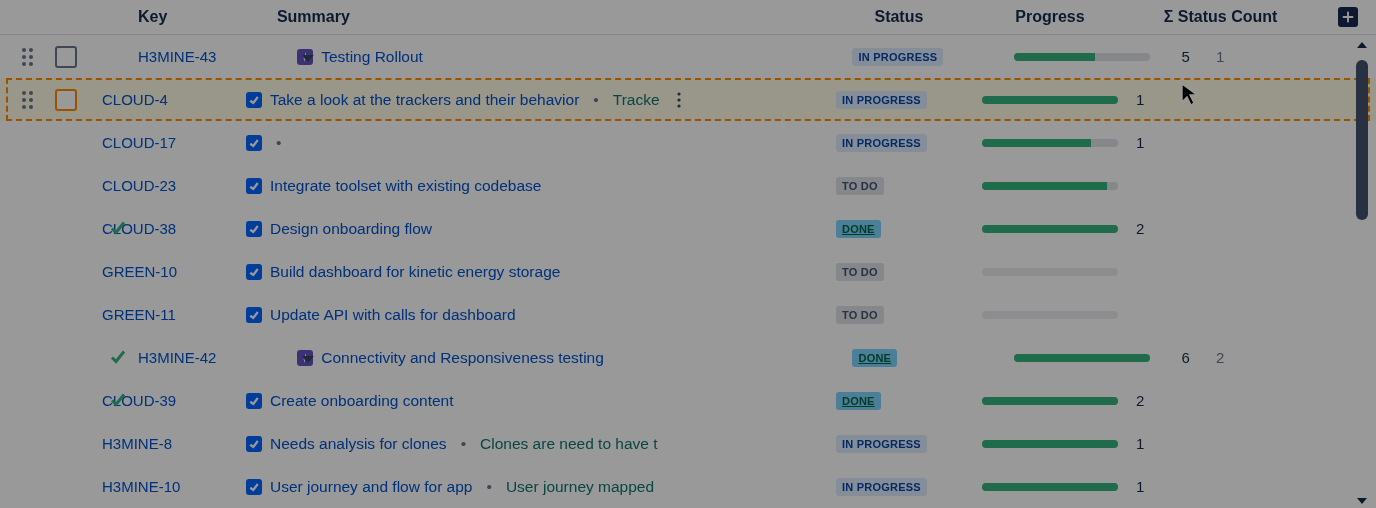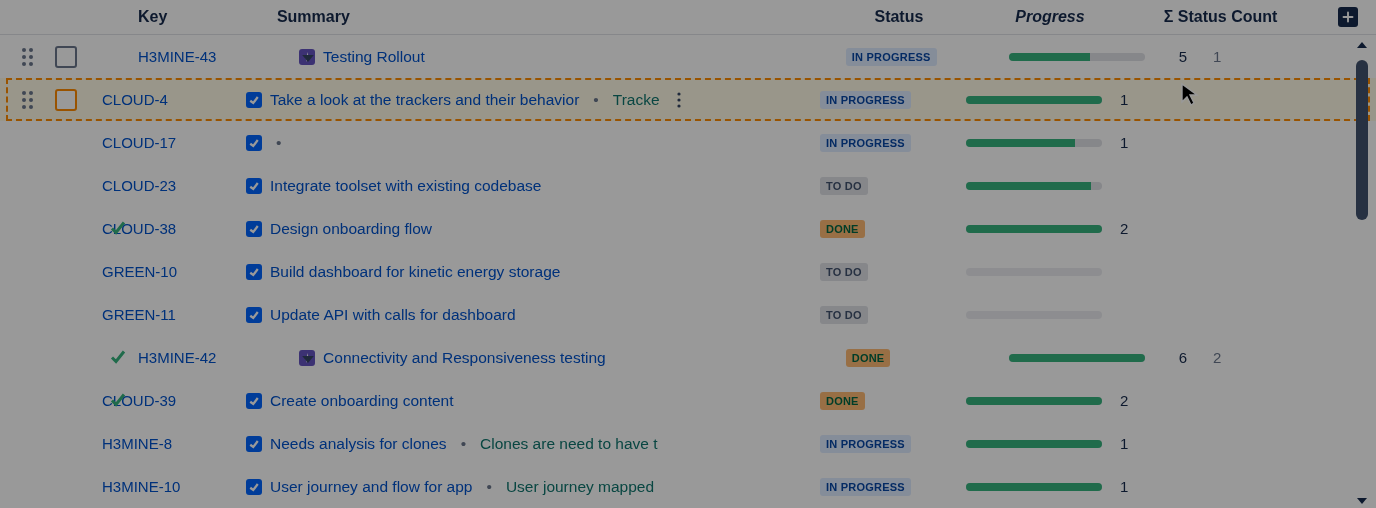--- a/index.html
+++ b/index.html
@@ -29,21 +29,21 @@
     padding-left: 138px;
   }
   .col-h {
     font-weight: 600;
     color: #172B4D;
     font-size: 16px;
   }
   .col-key      { width: 144px; }
   .col-summary  { width: 574px; }
   .col-status   { width: 146px; margin-left: 44px; }
-  .col-progress { width: 154px; font-style: italic; }
+  .col-progress { width: 154px; }
   .col-count    { width: 220px; display:flex; align-items:center;}
 
   .add-col {
     position: absolute;
     right: 18px;
     top: 7px;
     width: 20px;
     height: 20px;
     border-radius: 3px;
     background: #172B4D;
@@ -88,21 +88,21 @@
 
   .row .summary .extra {
     color:#0f766e;
   }
 
   .dot-sep {
     color:#6B778C;
     margin:0 6px;
   }
 
-  .row .status-cell { width:146px; }
+  .row .status-cell { width:146px;margin-left:16px; }
   .row .progress-cell { width:154px; }
   .row .count-cell { width:220px; display:flex; align-items:center; font-size:15px; color:#172B4D; }
   .count-cell .c2 { margin-left:26px; color:#6B778C; }
 
   .task-icon {
     width:16px; height:16px; border-radius:3px; background:#0065FF;
     display:flex; align-items:center; justify-content:center; color:#fff;
     flex:0 0 16px;
   }
   .task-icon svg { width:12px;height:12px;stroke:#fff;stroke-width:3;fill:none; }
@@ -166,21 +166,21 @@
   .lozenge {
     display:inline-block;
     font-size:11px;
     font-weight:700;
     padding:3px 6px;
     border-radius:3px;
     letter-spacing:.02em;
   }
   .lz-inprogress{ background:#DEEBFF;color:#0747A6; }
   .lz-todo{ background:#DFE1E6;color:#42526E; }
-  .lz-done{ background:#fdba74;color:#006644; }
+  .lz-done{ background:#7dd3fc;color:#006644;text-decoration:underline; }
 
   .progress-bar {
     position:relative;
     width:136px;height:8px;border-radius:4px;background:#DFE1E6;overflow:hidden;
   }
   .progress-bar .g{position:absolute;left:0;top:0;height:100%;background:#36B37E;}
   .progress-bar.ghost{background:#EBECF0;}
 
   
   .row.dragging {

